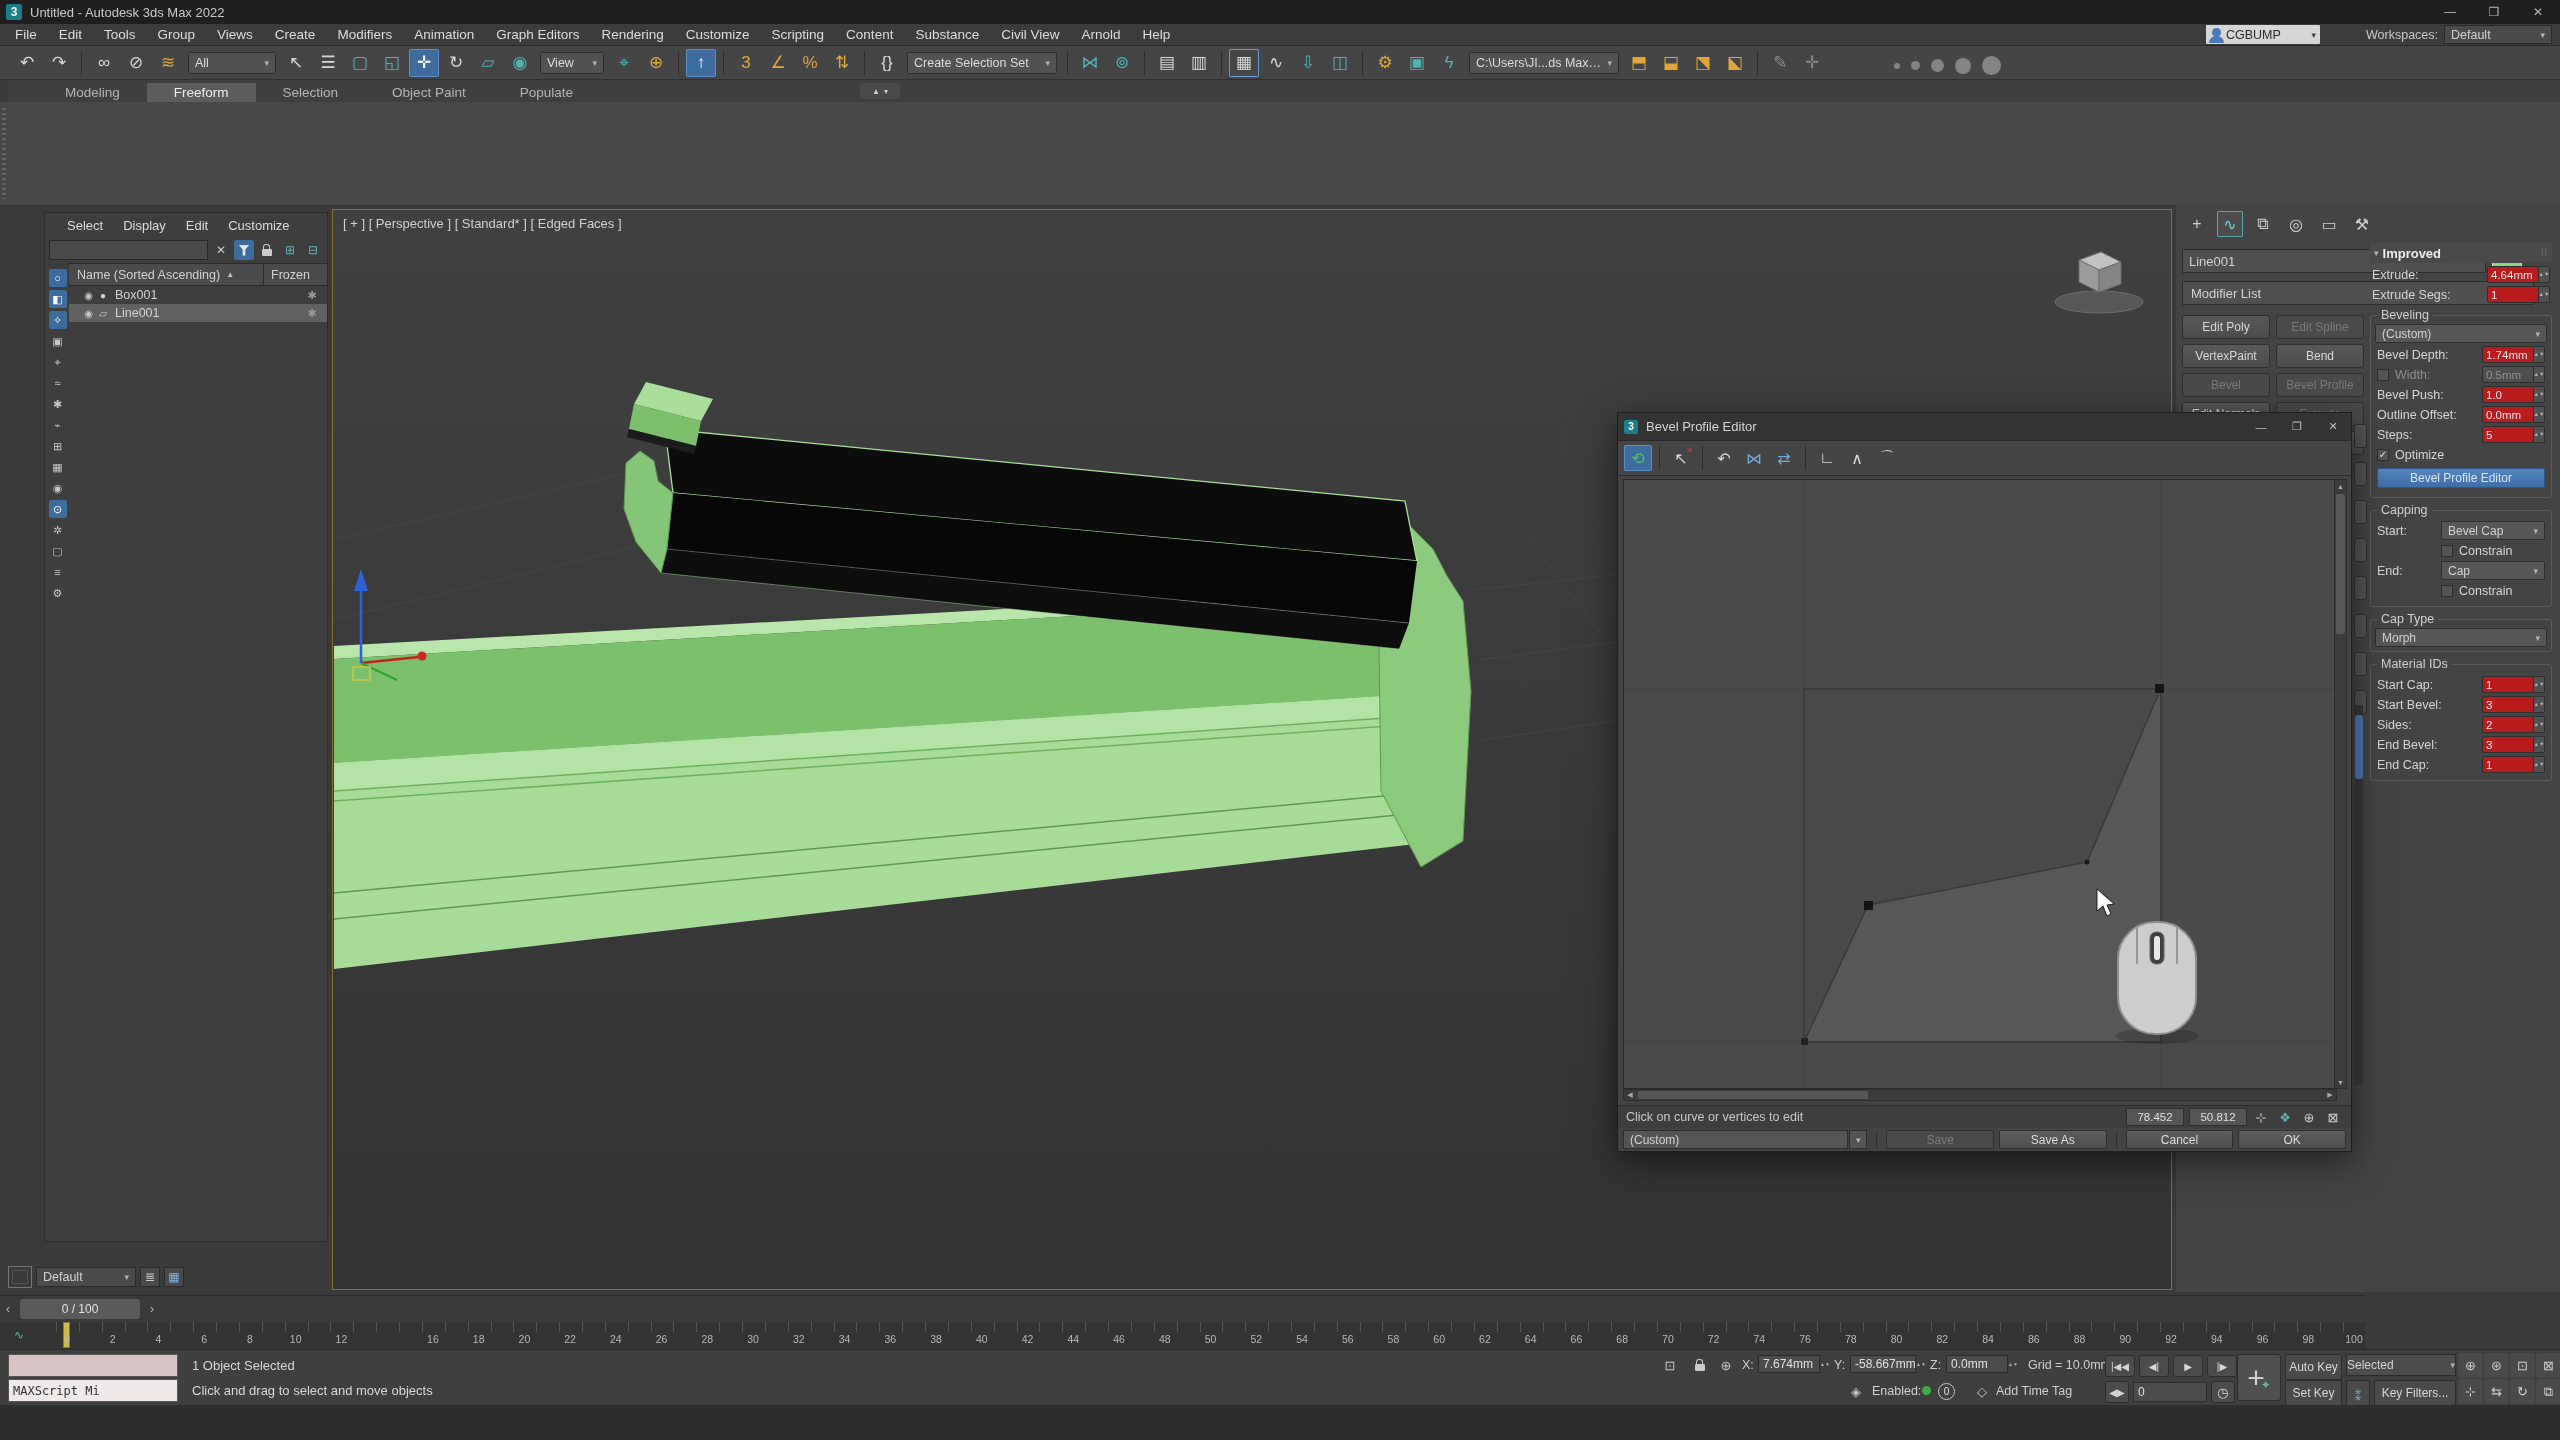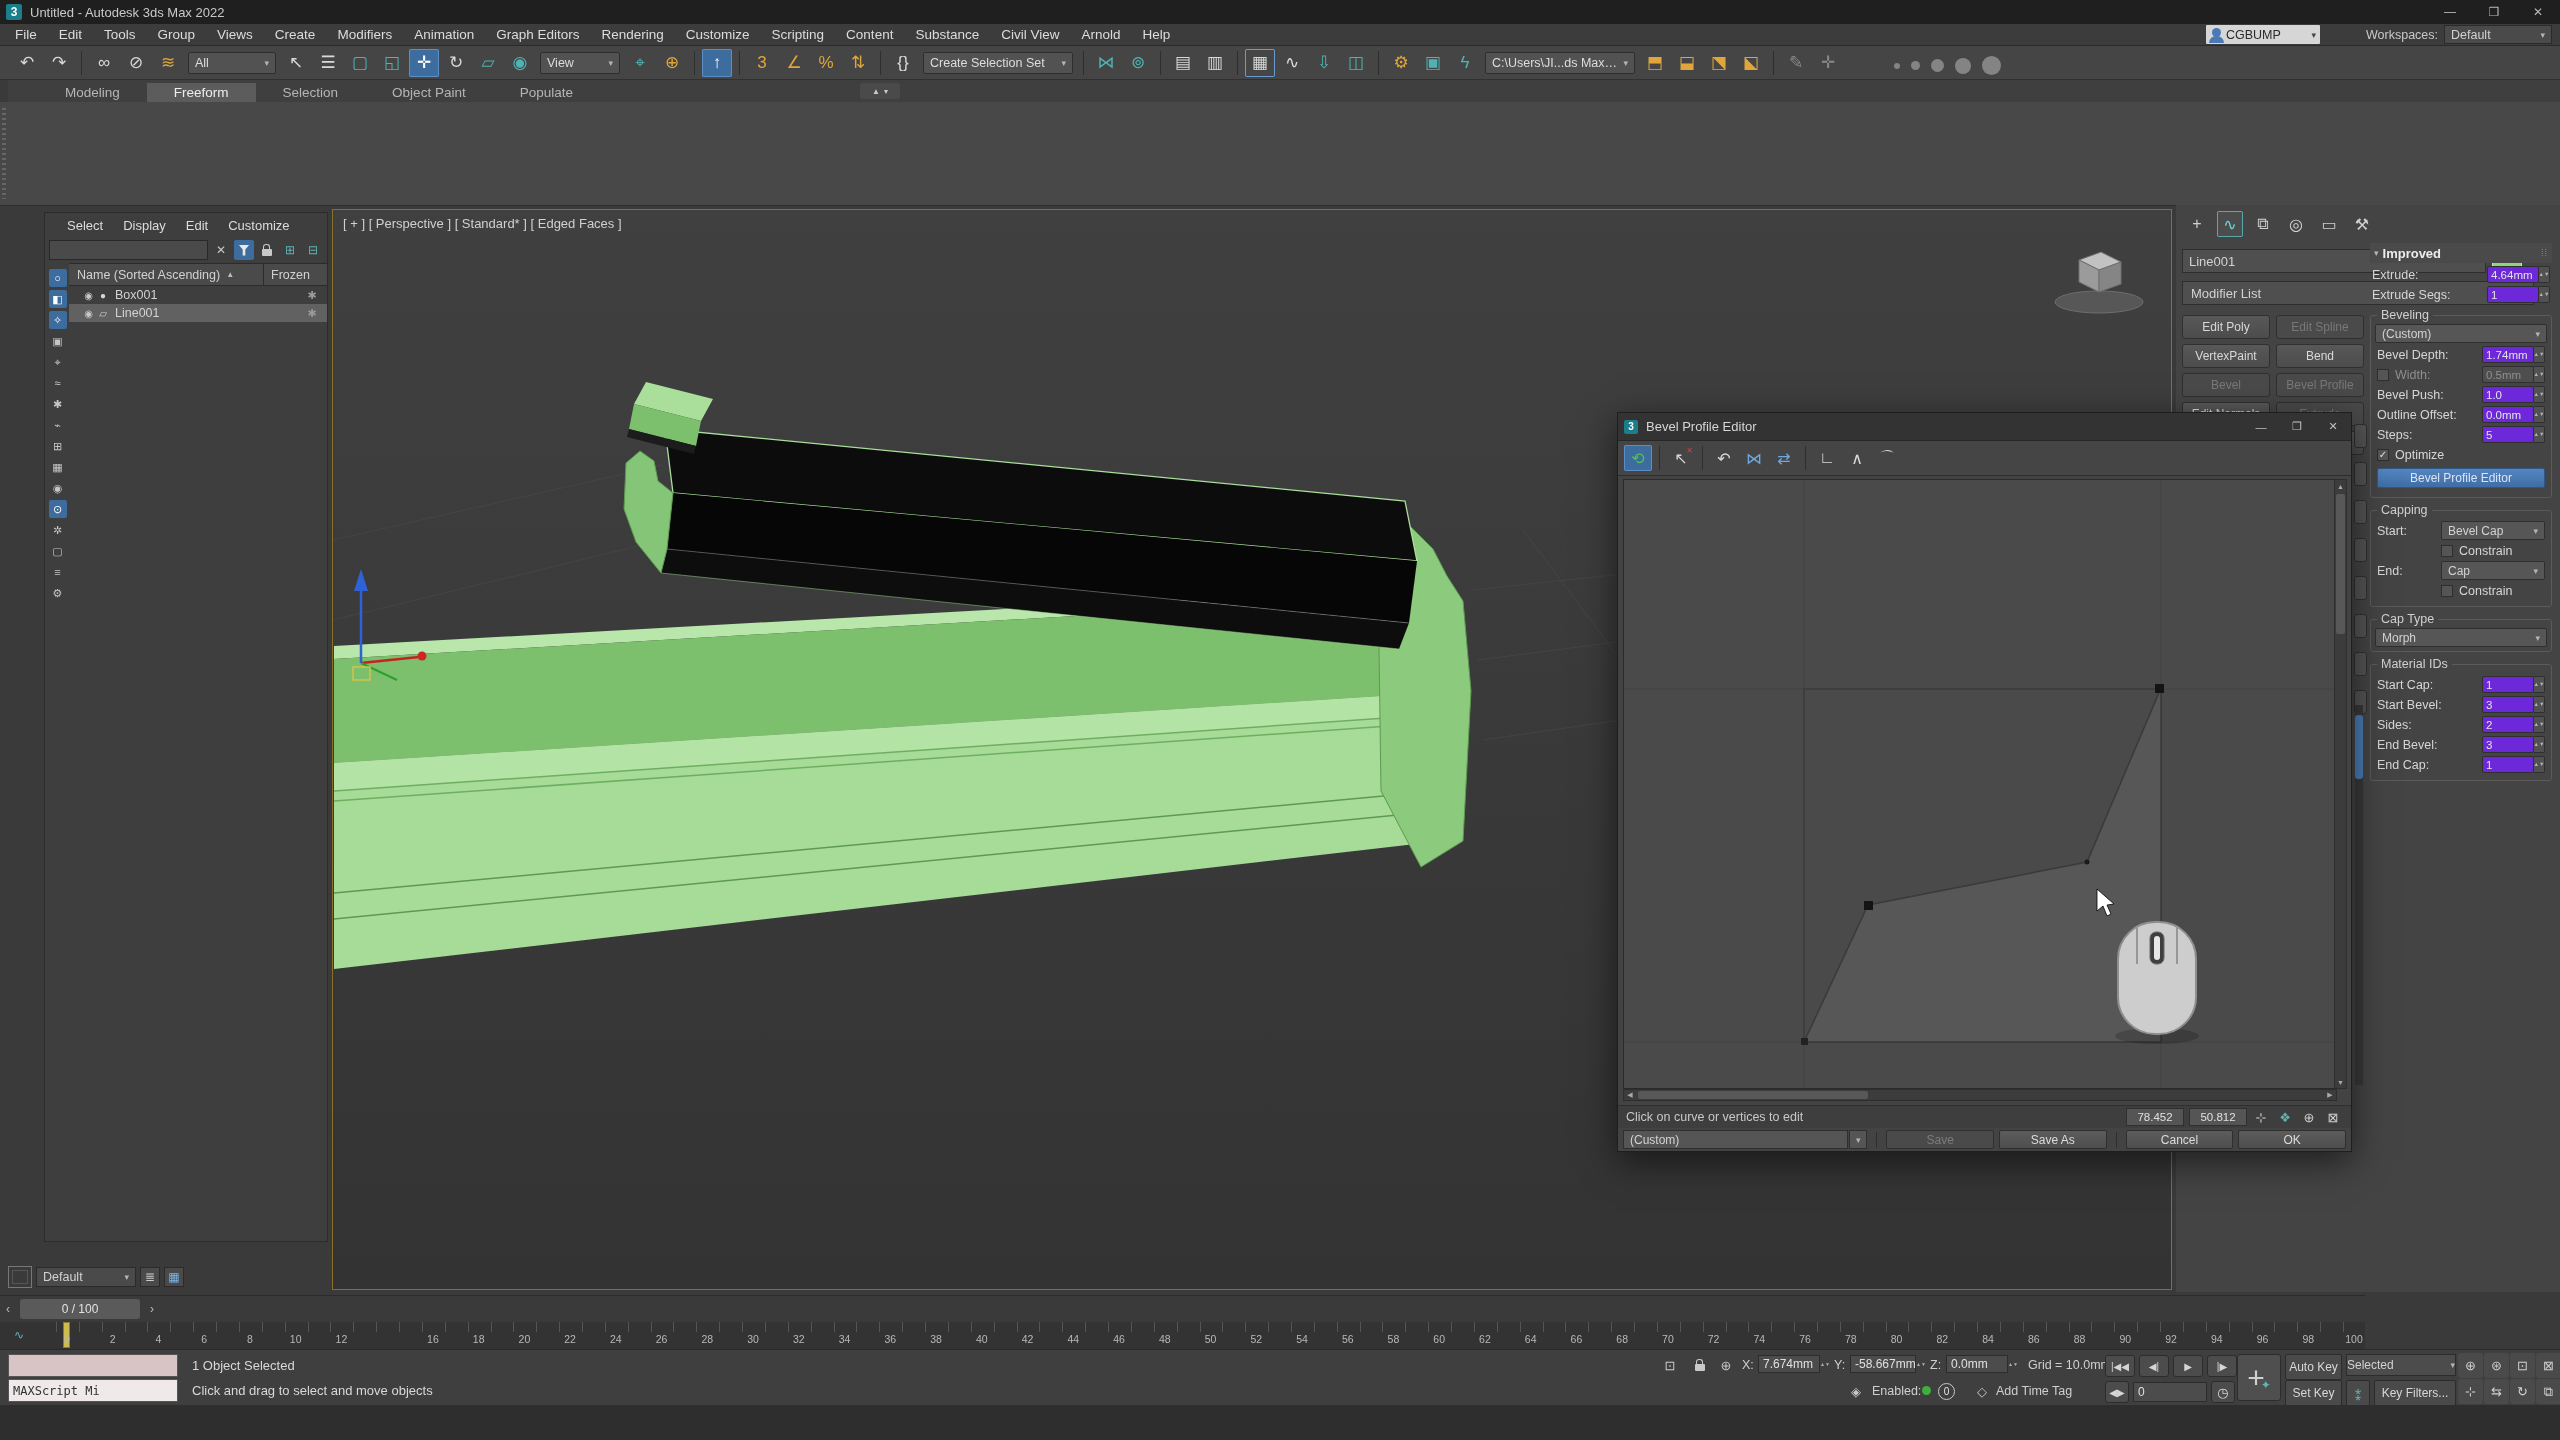--- a/index.html
+++ b/index.html
@@ -95,21 +95,21 @@
   #cpscroll{position:absolute;left:179px;top:500px;width:8px;height:380px;background:#383838;}
   #cpthumb{position:absolute;left:0;top:10px;width:8px;height:64px;background:#4a7ab5;border-radius:3px;}
   
   #params{position:absolute;left:194px;top:38px;width:182px;font-size:12.5px;}
   #rollhead{height:20px;background:#4a4a4a;display:flex;align-items:center;padding:0 4px;}
   #rollhead b{font-size:13px;color:#ececec;margin-left:4px;}
   #rollhead .gripdots{margin-left:auto;color:#8a8a8a;font-size:9px;letter-spacing:1px;}
   .prow{display:flex;align-items:center;margin:3px 2px;height:17px;}
   .plabel{flex:1;font-size:12.5px;color:#d6d6d6;white-space:nowrap;}
   .plabel.dim{color:#8f8f8f;}
-  .pfield{width:52px;height:17px;background:#6d28d9;border:1px solid #2f2f2f;border-radius:2px;display:flex;align-items:center;padding:0 3px;font-size:11.5px;box-sizing:border-box;color:#e2e2e2;}
+  .pfield{width:52px;height:17px;background:#b91c1c;border:1px solid #2f2f2f;border-radius:2px;display:flex;align-items:center;padding:0 3px;font-size:11.5px;box-sizing:border-box;color:#e2e2e2;}
   .pfield.dim{color:#8f8f8f;background:#4e4e4e;}
   .pspin{width:11px;height:17px;display:flex;flex-direction:column;align-items:center;justify-content:center;font-size:5.5px;color:#b5b5b5;line-height:5px;background:#515151;border:1px solid #2f2f2f;border-left:none;border-radius:0 2px 2px 0;box-sizing:border-box;}
   .grp{position:relative;border:1px solid #5b5b5b;border-radius:3px;margin:12px 0 6px 0;padding:8px 4px 4px 4px;}
   .grp>.gt{position:absolute;top:-8px;left:6px;background:#444444;padding:0 4px;font-size:12.5px;color:#d0d0d0;}
   .ddfield{height:19px;background:#565656;border:1px solid #2f2f2f;border-radius:2px;display:flex;align-items:center;padding:0 6px;font-size:12px;box-sizing:border-box;}
   .ddfield .car{margin-left:auto;}
   .chk{width:12px;height:12px;background:#555;border:1px solid #2e2e2e;margin-right:6px;display:flex;align-items:center;justify-content:center;font-size:10px;color:#e8e8e8;box-sizing:border-box;}
   #bpebtn{height:18px;margin:5px 2px;background:linear-gradient(#5585c0,#3f6da6);border:1px solid #2f5788;border-radius:2px;display:flex;align-items:center;justify-content:center;font-size:12px;color:#d9e6f6;}
   
   #dialog{left:1617px;top:412px;width:735px;height:740px;background:#434343;border:1px solid #1e1e1e;box-shadow:0 10px 34px rgba(0,0,0,.55);z-index:5;box-sizing:border-box;}
@@ -254,21 +254,21 @@
       <span class="tbtn t">◱</span>
 
       <span class="tbtn act">✛</span>
 
       <span class="tbtn">↻</span>
 
       <span class="tbtn t">▱</span>
 
       <span class="tbtn t">◉</span>
 
-      <span class="tdd" style="width: 80px;">
+      <span class="tdd" style="width: 64px;">
         <span class="tddt">View</span>
         <span class="car">▾</span>
       </span>
 
       <span class="tbtn t">⌖</span>
 
       <span class="tbtn y">⊕</span>
 
       <span class="tsep"></span>
 

